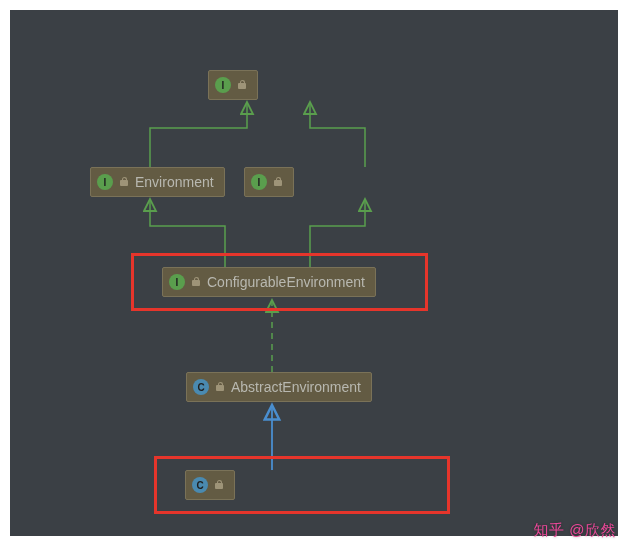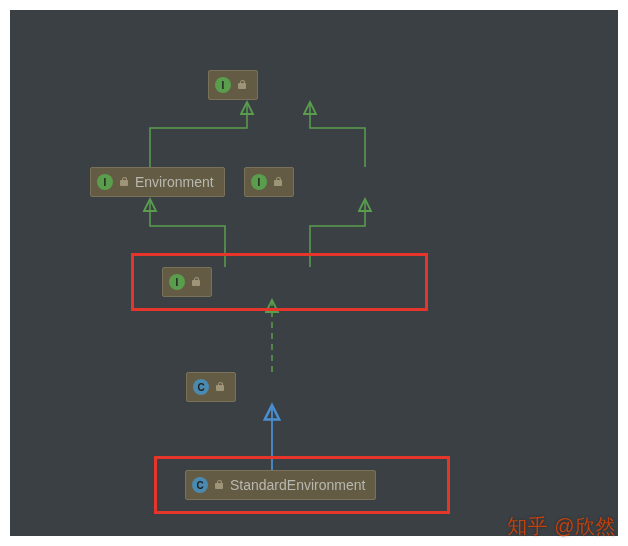--- a/index.html
+++ b/index.html
@@ -39,21 +39,21 @@
       border-bottom: none; border-radius: 3px 3px 0 0;
     }
     .hl {
       position: absolute;
       border: 3px solid #e6352b;
       pointer-events: none;
     }
     svg.edges { position: absolute; left: 0; top: 0; width: 608px; height: 526px; pointer-events: none; }
     .watermark {
       position: absolute; right: 12px; bottom: 6px;
-      color: #c2410c; font-size: 20px; letter-spacing: 0.5px;
+      color: #ec4899; font-size: 15px; letter-spacing: 0.5px;
       text-shadow: 0 0 3px rgba(0,0,0,0.4);
     }
   </style>
 </head>
 <body>
 
 <div class="canvas">
 
   <svg class="edges">
     <defs>
@@ -90,30 +90,31 @@
   </div>
 
   <div class="node" style="left:234px;top:157px">
     <span class="badge i">I</span>
     <span class="lock"></span>
   </div>
 
   <div class="node" style="left:152px;top:257px">
     <span class="badge i">I</span>
     <span class="lock"></span>
+    <span>ConfigurableEnvironment</span>
   </div>
   <div class="hl" style="left:121px;top:243px;width:297px;height:58px"></div>
 
   <div class="node" style="left:176px;top:362px">
     <span class="badge c">C</span>
     <span class="lock"></span>
+    <span>AbstractEnvironment</span>
   </div>
 
   <div class="node" style="left:175px;top:460px">
     <span class="badge c">C</span>
     <span class="lock"></span>
-    <span>StandardEnvironment</span>
   </div>
   <div class="hl" style="left:144px;top:446px;width:296px;height:58px"></div>
 
 </div>
 
 <div class="watermark">知乎 @欣然</div>
 
 </body></html>

